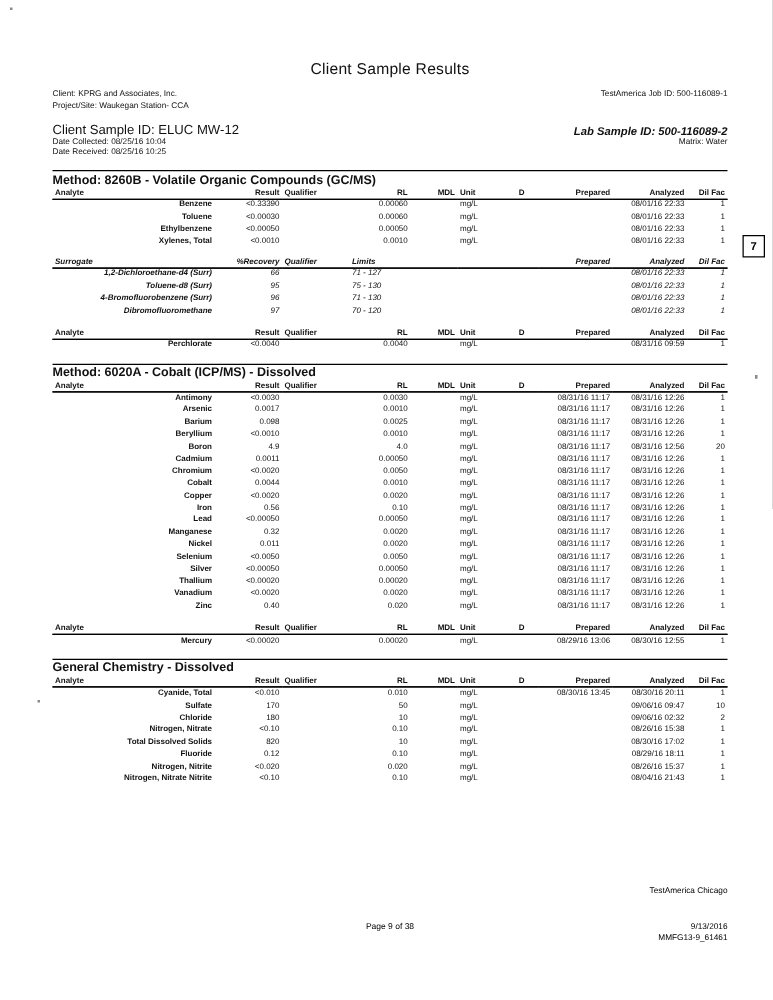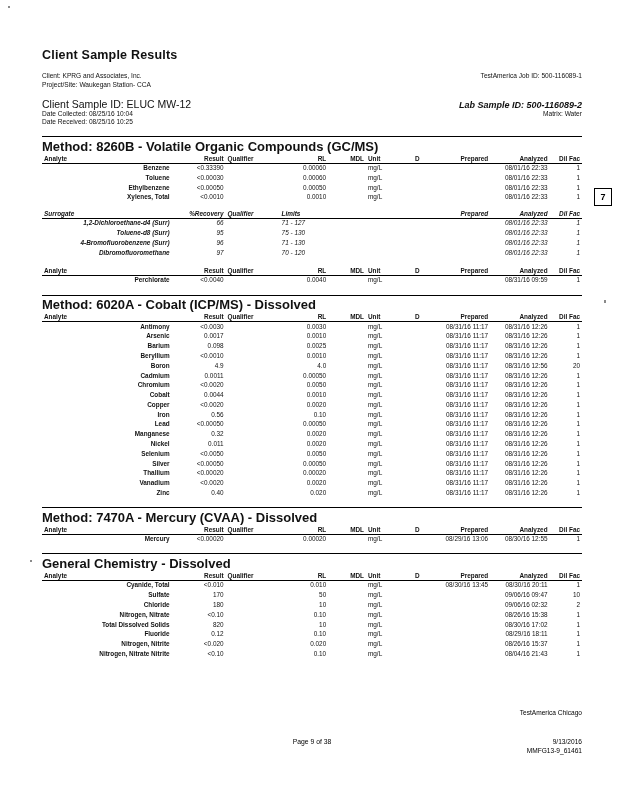--- a/index.html
+++ b/index.html
@@ -10,23 +10,23 @@
     background:#ffffff;
     overflow:hidden;
     box-sizing:border-box;
   }
   .sheet{
     position:absolute;
     left:42px;top:48px;right:36px;
     color:#111;
   }
   .doc-title{
-    text-align:left;
+    text-align:center;
     font-size:12.5px;
-    font-weight:bold;
+    font-weight:normal;
     letter-spacing:.2px;
     margin:0 0 10px 0;
   }
   .hdr-row{
     display:flex;
     justify-content:space-between;
     font-size:6.6px;
     line-height:8.4px;
     margin-bottom:1px;
   }
@@ -39,21 +39,21 @@
   }
   .sample-id{font-size:10.5px;font-weight:normal;}
   .lab-id{font-size:9px;font-weight:bold;font-style:italic;}
   .meta-row{
     display:flex;justify-content:space-between;
     font-size:6.6px;line-height:8.6px;
   }
 
   .method-block{margin-top:9px;}
   .method-title{
-    font-size:13px;font-weight:bold;
+    font-size:10px;font-weight:bold;
     border-top:1px solid #000;
     padding-top:1.5px;
     margin-bottom:1px;
   }
   table.res{
     width:100%;
     border-collapse:collapse;
     font-size:6.4px;
     table-layout:fixed;
   }
@@ -593,21 +593,20 @@
               <td class="c"></td>
               <td>08/31/16 11:17</td>
               <td>08/31/16 12:26</td>
               <td>1</td>
             </tr>
           </tbody>
       </table>
     </div>
 
     <div class="method-block">
-      <div class="method-title">Method: 7470A - Mercury (CVAA) - Dissolved</div>
       <table class="res">
         <colgroup>
             <col class="c-analyte">
             <col class="c-result">
             <col class="c-qual">
             <col class="c-rl">
             <col class="c-mdl">
             <col class="c-unit">
             <col class="c-d">
             <col class="c-prep">

